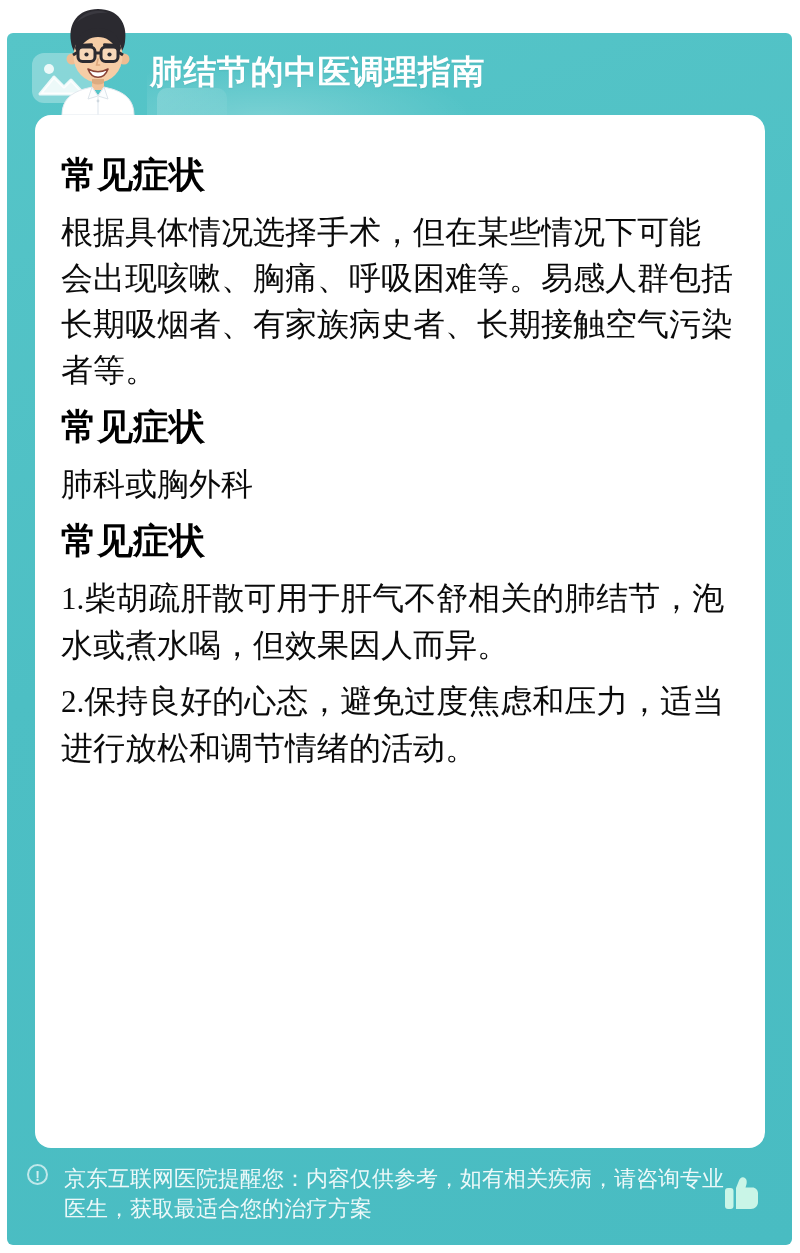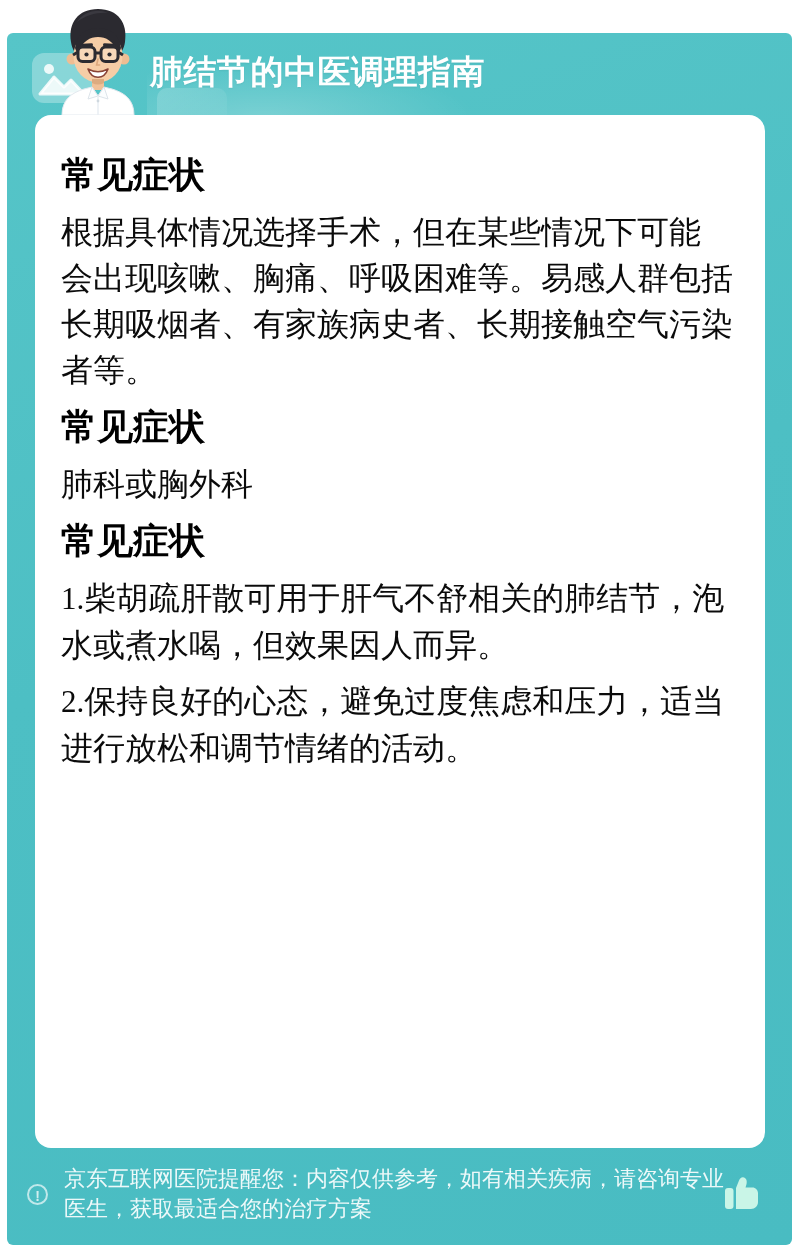--- a/index.html
+++ b/index.html
@@ -51,21 +51,21 @@
     font-size:32px; line-height:46px; color:#0b0b0b;
     margin:0 0 10px; white-space:pre-wrap; width:694px;
   }
   .tip-num {
     font-family:"Liberation Serif", serif; font-size:31px; color:#0b0b0b;
   }
 
   
   .footer {
     position:absolute; left:20px; top:1131px; width:750px;
-    display:flex; align-items:center; gap:16px;
+    display:flex; gap:16px;
   }
   .warn-icon {
     flex:0 0 auto; width:21px; height:21px; border-radius:50%;
     border:2px solid rgba(255,255,255,0.65); position:relative;
   }
   .warn-icon::after {
     content:"!"; position:absolute; left:0; right:0; top:0; bottom:0;
     color:rgba(255,255,255,0.75); font-size:14px; line-height:20px; text-align:center;
     font-weight:bold;
   }

